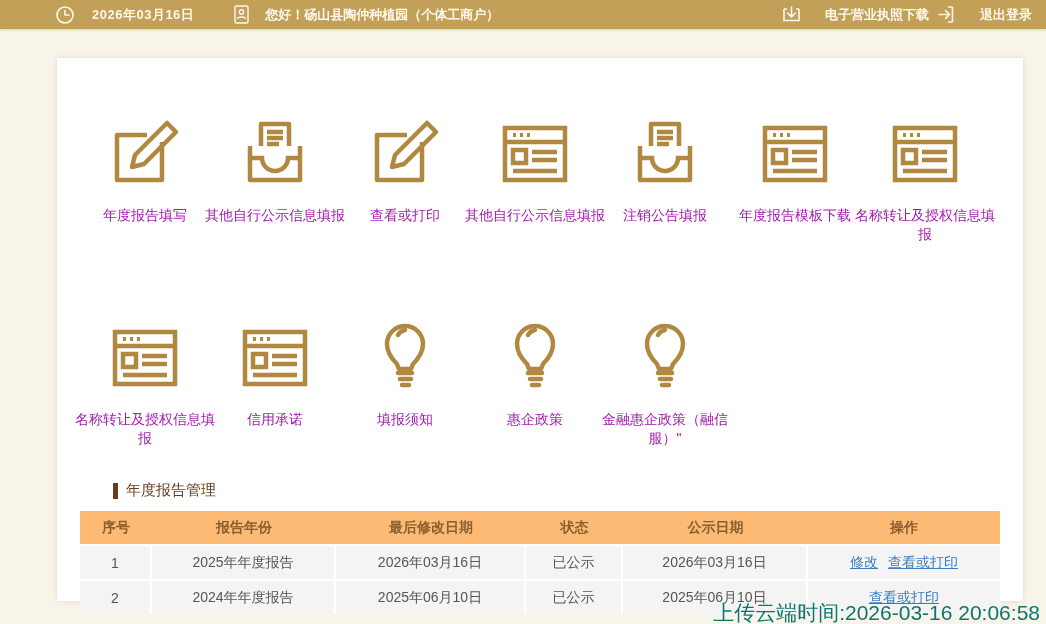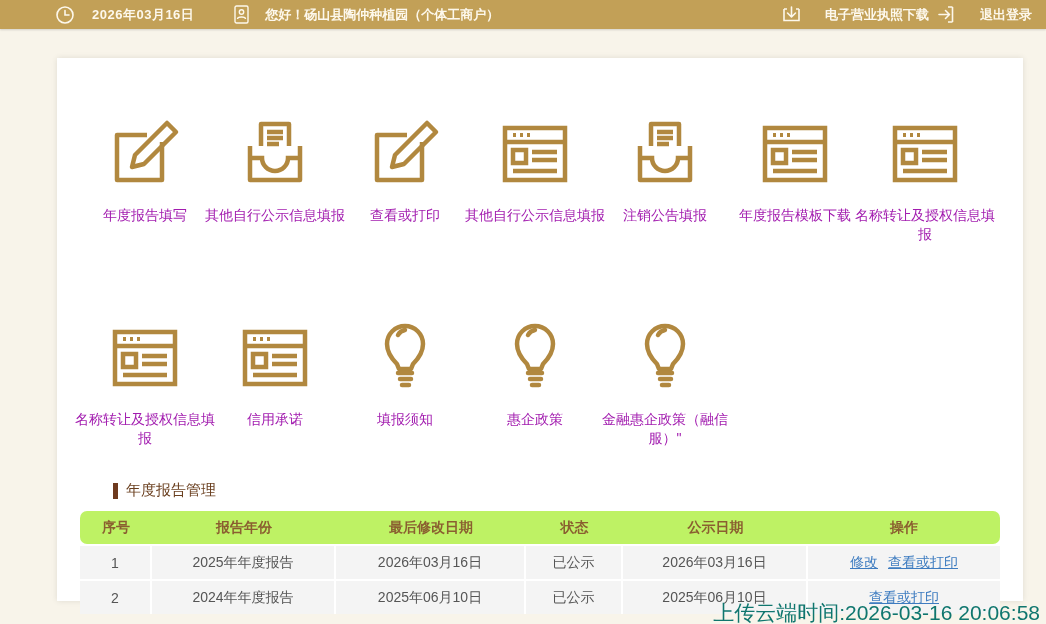--- a/index.html
+++ b/index.html
@@ -40,21 +40,21 @@
     text-align:center;font-size:14px;line-height:19px;color:#a21caf;
   }
   .gold{stroke:#b1883f;}
   
   .sec-title{
     margin-top:34px;display:flex;align-items:center;height:17px;padding-left:33px;
   }
   .sec-bar{width:5px;height:16px;background:#6e3a1e;margin-right:8px;}
   .sec-text{font-size:15px;color:#6a3f1f;}
   .tbl{margin-top:12px;width:920px;font-size:14px;}
-  .t-head{display:flex;background:#bef264;height:33px;align-items:center;color:#8a5f30;font-weight:bold;border-radius:7px;}
+  .t-head{display:flex;background:#fdba74;height:33px;align-items:center;color:#8a5f30;font-weight:bold;}
   .t-row{display:flex;height:33px;align-items:center;color:#555;margin-top:2px;background:#fff;}
   .t-row .cell{background:#f4f4f4;height:33px;display:flex;align-items:center;justify-content:center;box-sizing:border-box;}
   .cell{display:flex;align-items:center;justify-content:center;text-align:center;box-sizing:border-box;}
   .c1{width:72px;}
   .c2{width:184px;}
   .c3{width:190px;}
   .c4{width:97px;}
   .c5{width:185px;}
   .c6{flex:1;}
   .t-row .cell{border-right:2px solid #ffffff;}

